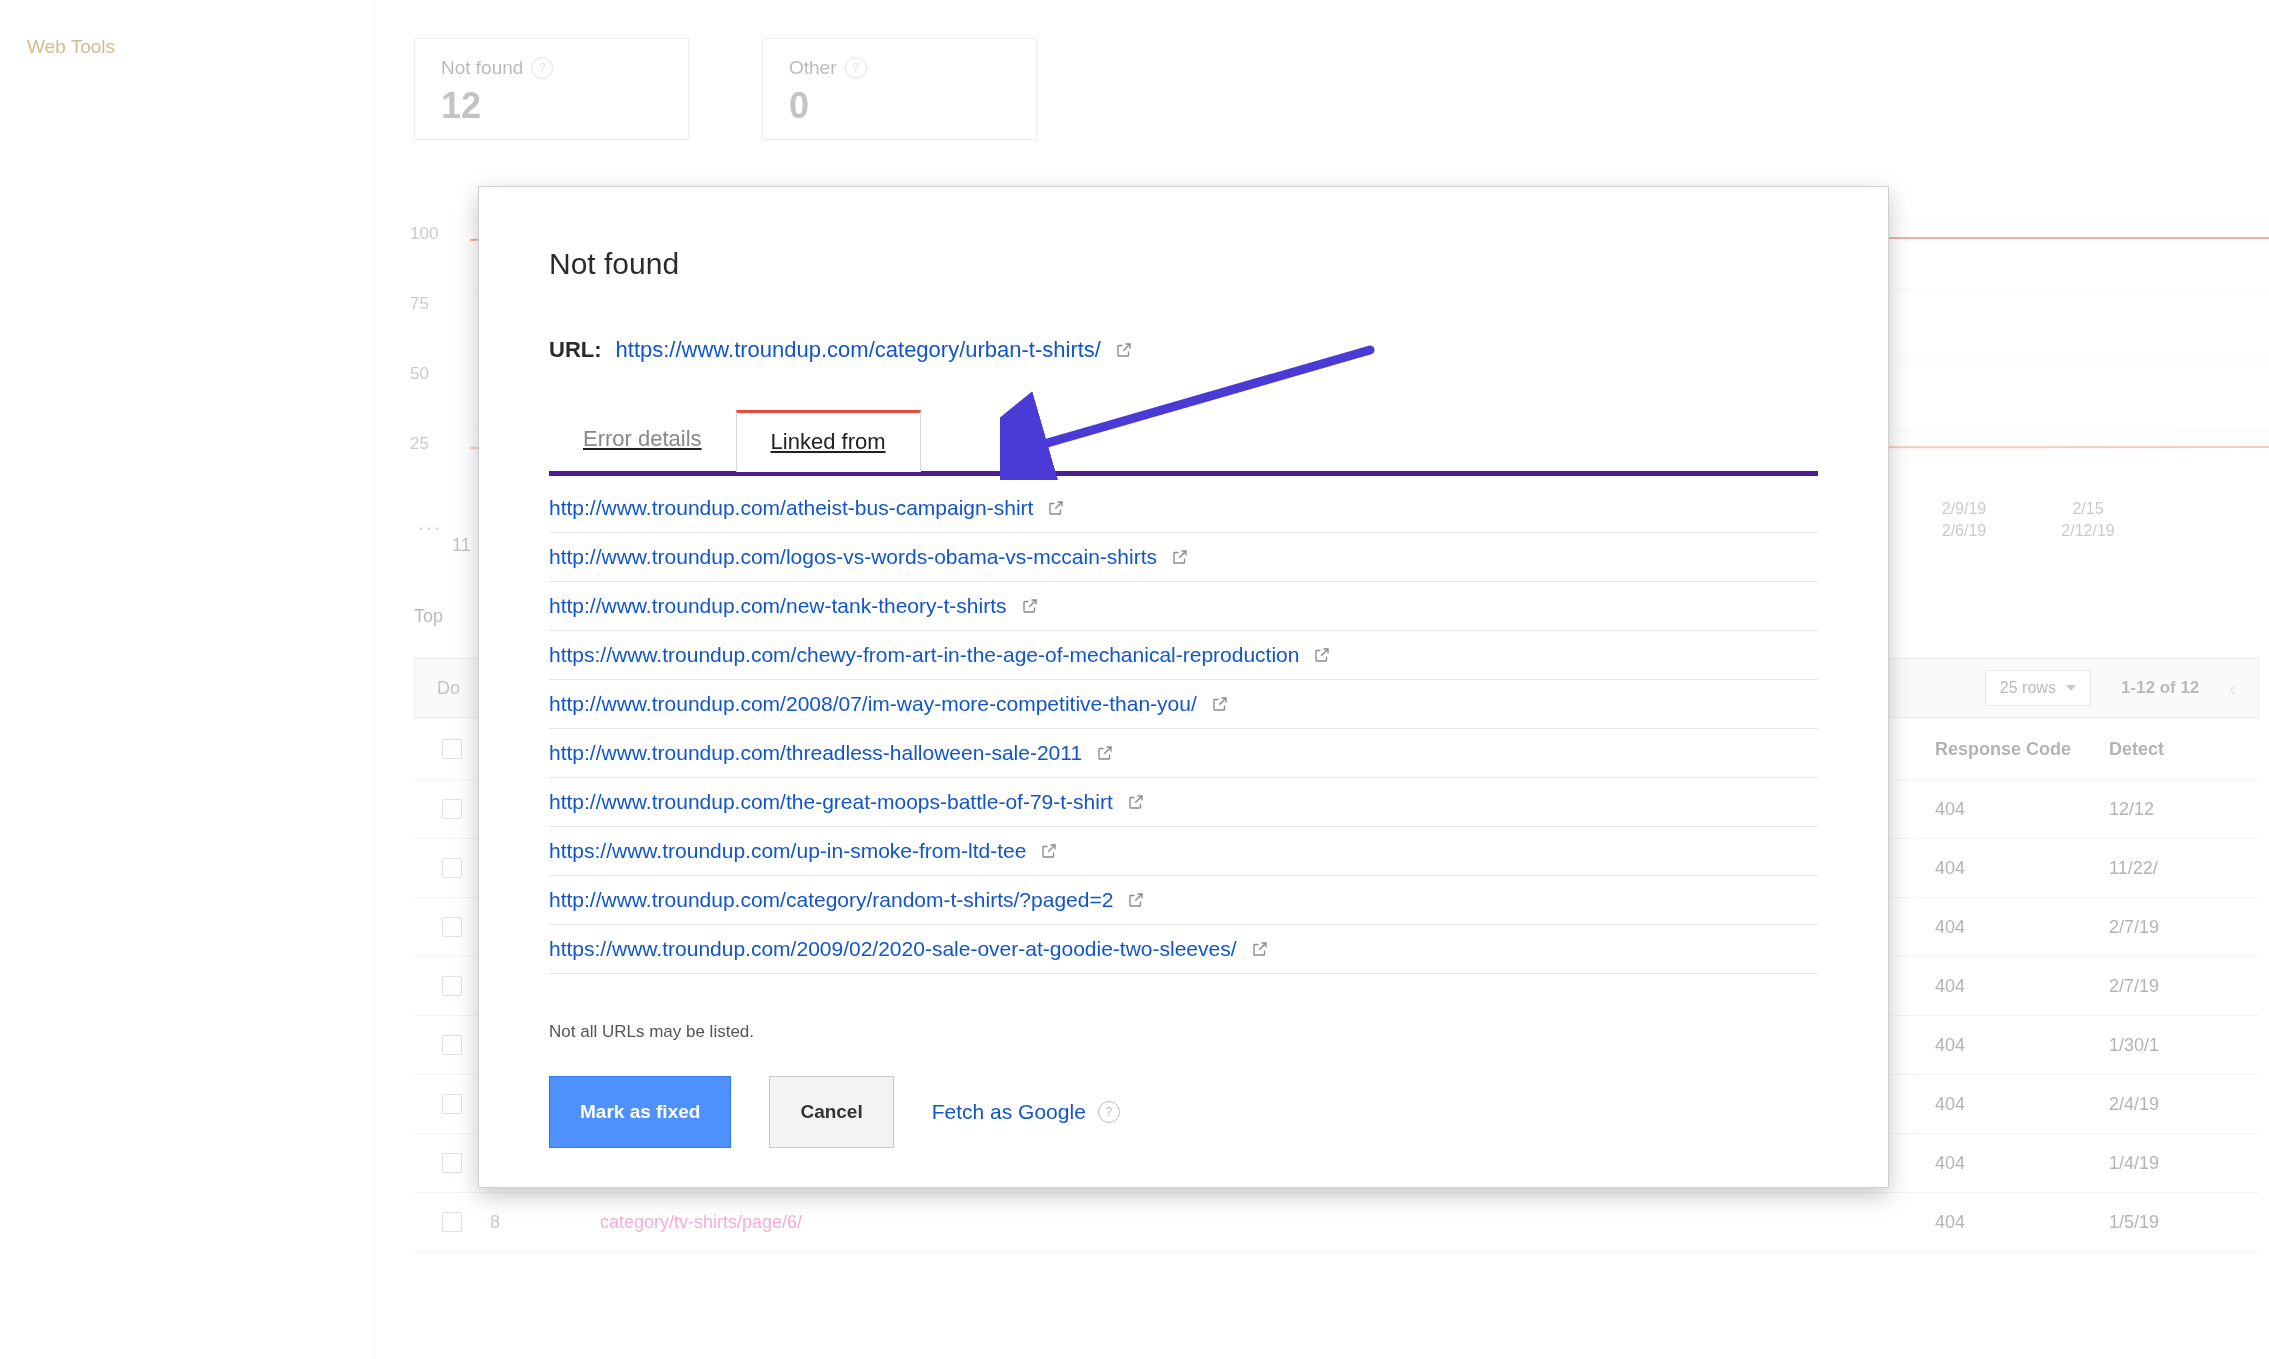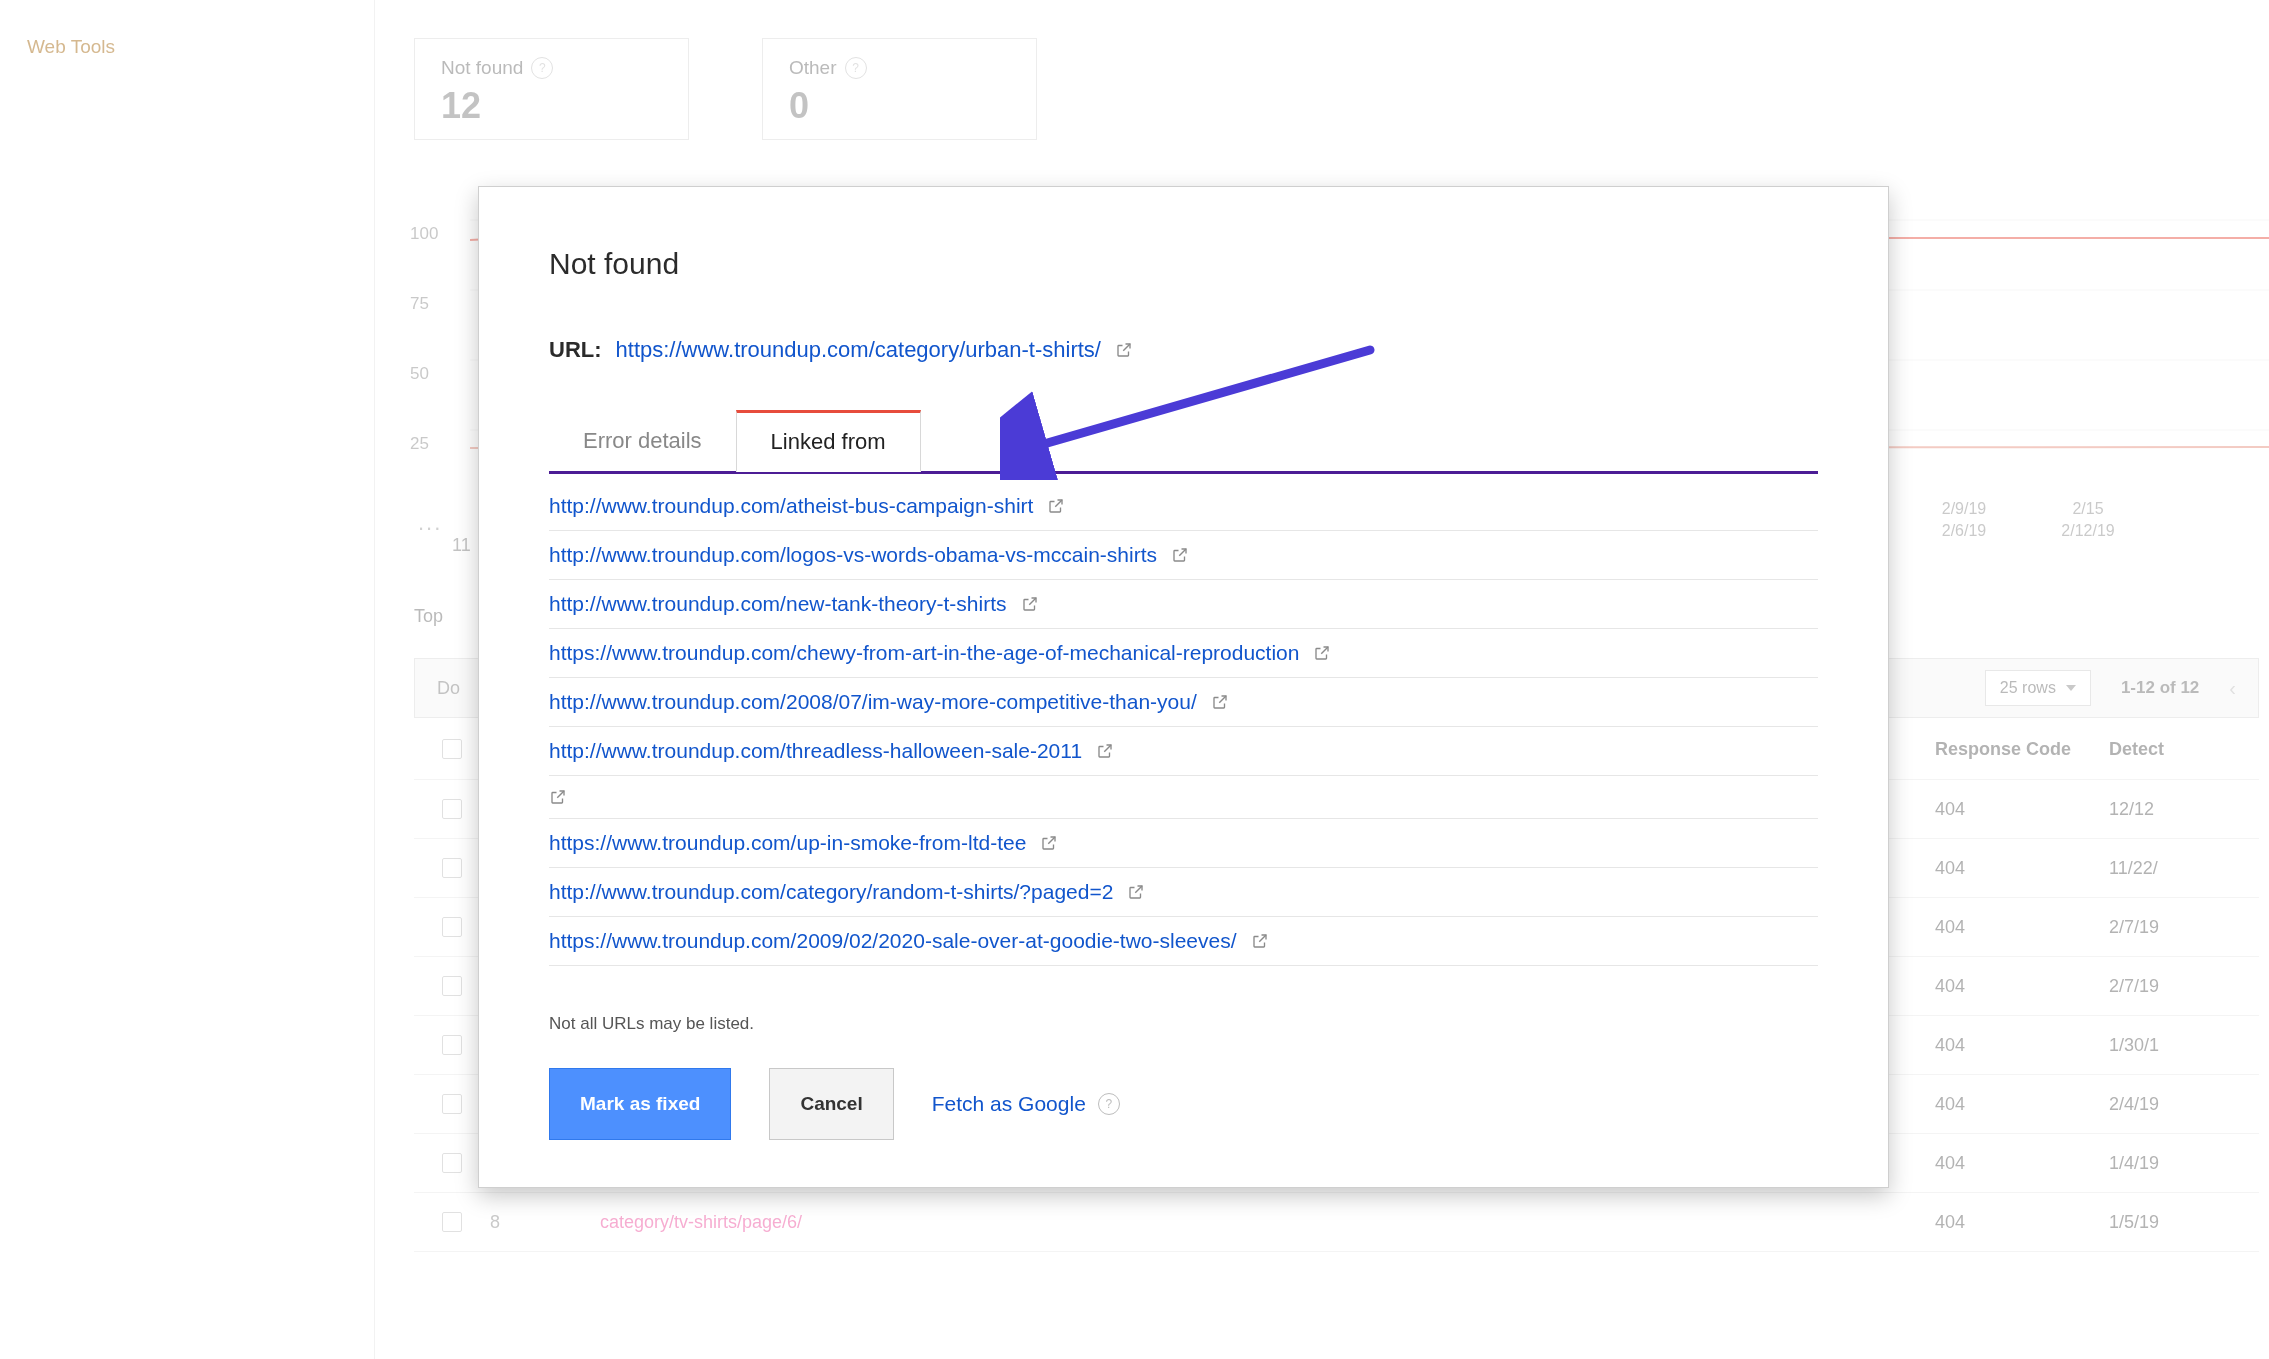--- a/index.html
+++ b/index.html
@@ -47,21 +47,21 @@
     background:#fff; border:1px solid #cfcfcf; box-shadow:0 8px 22px rgba(0,0,0,.22);
     padding:60px 70px 50px; box-sizing:border-box;
   }
   .dlg-title{ font-size:30px; color:#2b2b2b; }
   .dlg-url-row{ margin-top:56px; display:flex; align-items:center; gap:14px; font-size:22px; }
   .dlg-url-row .lbl{ font-weight:bold; color:#2b2b2b; }
   .dlg-url-row a{ color:#1155cc; text-decoration:none; }
   .ext-icon{ width:18px;height:18px; display:inline-block; position:relative; }
   .ext-icon svg{ width:18px;height:18px; display:block; }
   .ext-icon svg *{ stroke:#8a8a8a; fill:none; stroke-width:1.8; }
-  .tabs{ margin-top:46px; display:flex; align-items:center; border-bottom:3px solid #4c1d95;}
+  .tabs{ margin-top:46px; display:flex; align-items:flex-start; border-bottom:5px solid #4c1d95;text-decoration:underline;}
   .tab{ padding:16px 34px; font-size:22px; color:#888; cursor:pointer; position:relative; top:1px; }
   .tab.active{ color:#222; border:1px solid #d8d8d8; border-bottom:1px solid #fff; border-top:3px solid #e74c3c; background:#fff;}
   .list{ margin-top:8px; }
   .list .item{ display:flex; align-items:center; gap:14px; padding:12px 0; border-bottom:1px solid #e6e6e6; }
   .list .item a{ color:#1155cc; text-decoration:none; font-size:21px; }
   .note{ margin-top:48px; color:#555; font-size:17px; }
   .actions{ margin-top:34px; display:flex; align-items:center; gap:38px; }
   .btn{ height:54px; padding:8px 30px; font-size:19px; display:inline-flex; align-items:center; justify-content:center; cursor:pointer; border:1px solid transparent; }
   .btn.primary{ background:#4d90fe; color:#fff; border-color:#3079ed; font-weight:bold;}
   .btn.secondary{ background:#f3f3f3; color:#333; border:1px solid #c8c8c8; font-weight:bold;}
@@ -303,20 +303,21 @@
           <a href="#">http://www.troundup.com/threadless-halloween-sale-2011</a>
           <span class="ext-icon">
             <svg viewBox="0 0 24 24">
               <path d="M14 4h6v6"></path>
               <path d="M20 4l-9 9"></path>
               <path d="M18 14v5a1 1 0 0 1-1 1H5a1 1 0 0 1-1-1V7a1 1 0 0 1 1-1h5"></path>
             </svg>
           </span>
         </div>
         <div class="item">
+          <a href="#">http://www.troundup.com/the-great-moops-battle-of-79-t-shirt</a>
           <span class="ext-icon">
             <svg viewBox="0 0 24 24">
               <path d="M14 4h6v6"></path>
               <path d="M20 4l-9 9"></path>
               <path d="M18 14v5a1 1 0 0 1-1 1H5a1 1 0 0 1-1-1V7a1 1 0 0 1 1-1h5"></path>
             </svg>
           </span>
         </div>
         <div class="item">
           <a href="#">https://www.troundup.com/up-in-smoke-from-ltd-tee</a>

